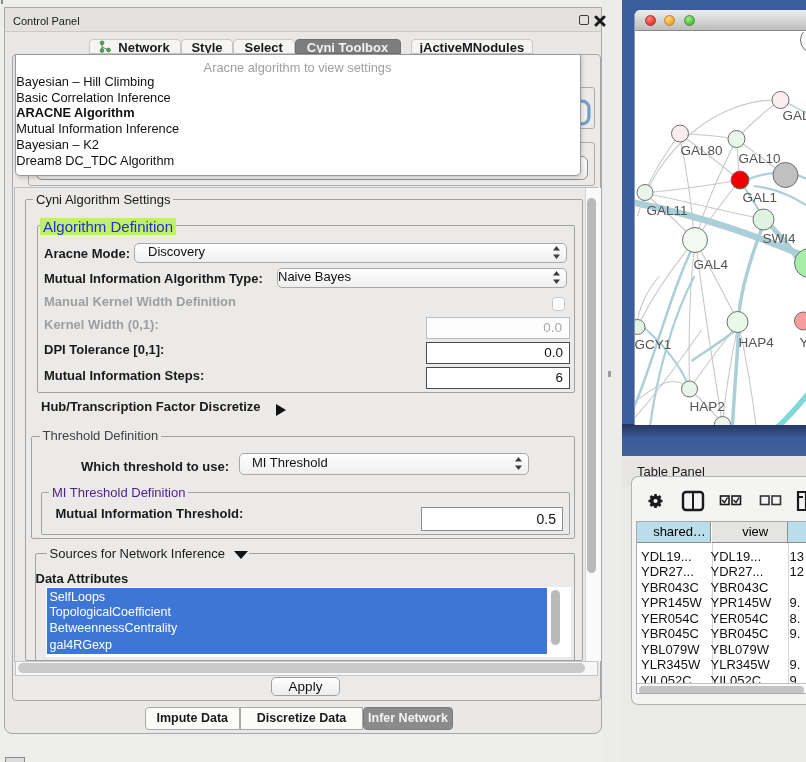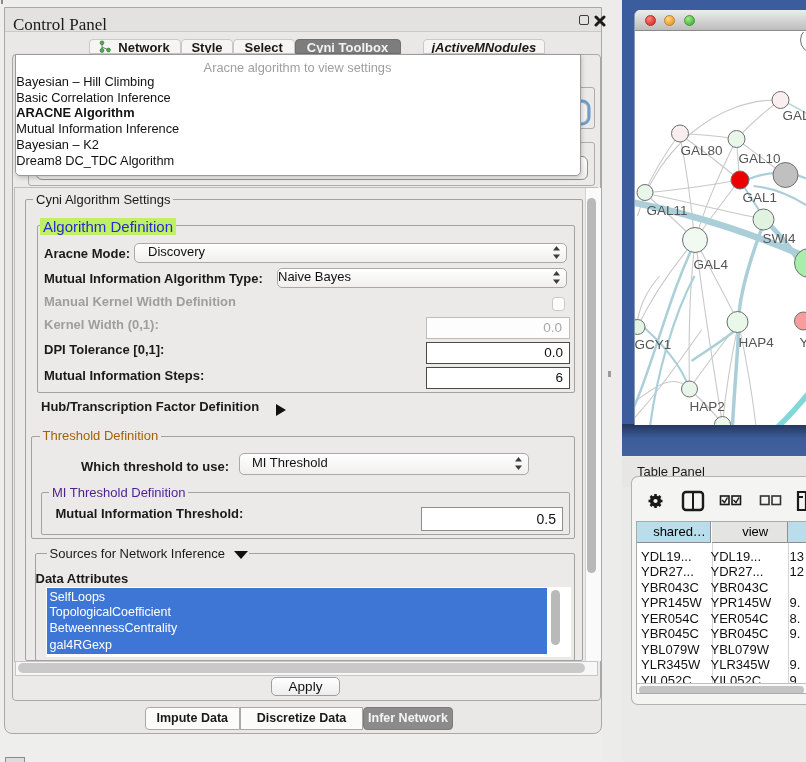--- a/index.html
+++ b/index.html
@@ -199,40 +199,40 @@
     </div>
   </div>
 </div>
 
 <div class="abs" style="left:601.5px; top:0; width:20.5px; height:762px; background:#ececea;"></div>
 <div class="abs" style="left:607.5px; top:371px; width:3px; height:6px; background:#9a9a9a;"></div>
 
 <div class="abs" id="cpwin" style="left:4px; top:7px; width:597.5px; height:727px; background:#e9e8e6; border:1px solid #a8a8a8; border-radius:0 0 8px 8px;">
 
   <div class="abs" style="left:0; top:0; width:595.5px; height:23.5px; background:#e3e2e0; border-bottom:1px solid #c9c9c8;">
-    <div class="abs" style="left:8px; top:6.5px; font-size:17px; color:#1a1a1a;font-family:Liberation Serif, serif;">Control Panel</div>
+    <div class="abs" style="left:8px; top:6.5px; font-size:11px; color:#1a1a1a;">Control Panel</div>
     <div class="abs" style="left:574px; top:7px; width:10px; height:10px; border:1.6px solid #3c3c3c; border-radius:2px;"></div>
     <svg class="abs" style="left:589px; top:6.5px;" width="12" height="12" viewBox="0 0 12 12">
       <path d="M 2,2 L 10,10 M 10,2 L 2,10" stroke="#1a1a1a" stroke-width="3" stroke-linecap="round"></path>
     </svg>
   </div>
 
   <div id="toptabs" class="abs" style="left:0; top:30.5px; width:595px; height:15px; font-size:13px; font-weight:bold; color:#202020;">
       <div class="abs" style="left: 84px; top: 0px; width: 92px; height: 15px; line-height: 16.5px; text-align: center; overflow: hidden; background: rgb(246, 245, 243); color: rgb(26, 26, 26); border: 1px solid rgb(201, 200, 198); border-radius: 4px 4px 0px 0px; text-indent: 18px;">Network</div>
       <div style="position: absolute; left: 94px; top: 1px; width: 12px; height: 13px;"><svg width="12" height="13">
           <line x1="3" y1="3" x2="3" y2="10.5" stroke="#777" stroke-width="1"></line>
           <line x1="3" y1="7" x2="9.5" y2="10" stroke="#777" stroke-width="1"></line>
           <circle cx="3" cy="2.8" r="1.9" fill="#4cae4f" stroke="#2e7d32" stroke-width="0.7"></circle>
           <circle cx="3" cy="10.5" r="1.9" fill="#4cae4f" stroke="#2e7d32" stroke-width="0.7"></circle>
           <circle cx="9.5" cy="10" r="1.9" fill="#4cae4f" stroke="#2e7d32" stroke-width="0.7"></circle>
         </svg></div>
       <div class="abs" style="left: 176px; top: 0px; width: 52px; height: 15px; line-height: 16.5px; text-align: center; overflow: hidden; background: rgb(246, 245, 243); color: rgb(26, 26, 26); border: 1px solid rgb(201, 200, 198); border-radius: 4px 4px 0px 0px;">Style</div>
       <div class="abs" style="left: 228px; top: 0px; width: 61.5px; height: 15px; line-height: 16.5px; text-align: center; overflow: hidden; background: rgb(246, 245, 243); color: rgb(26, 26, 26); border: 1px solid rgb(201, 200, 198); border-radius: 4px 4px 0px 0px;">Select</div>
       <div class="abs" style="left: 289.5px; top: 0px; width: 106px; height: 15px; line-height: 16.5px; text-align: center; overflow: hidden; background: rgb(125, 125, 125); color: rgb(242, 242, 242); border: 1px solid rgb(111, 111, 111); border-radius: 4px 4px 0px 0px;">Cyni Toolbox</div>
-      <div class="abs" style="left: 418px; top: 0px; width: 121.5px; height: 15px; line-height: 16.5px; text-align: center; overflow: hidden; background: rgb(246, 245, 243); color: rgb(26, 26, 26); border: 1px solid rgb(201, 200, 198); border-radius: 4px 4px 0px 0px; font-style: italic;">jActiveMNodules</div>
+      <div class="abs" style="left: 406px; top: 0px; width: 121.5px; height: 15px; line-height: 16.5px; text-align: center; overflow: hidden; background: rgb(246, 245, 243); color: rgb(26, 26, 26); border: 1px solid rgb(201, 200, 198); border-radius: 4px 4px 0px 0px;">jActiveMNodules</div>
     </div>
 
   <div class="abs" style="left:7px; top:45.5px; width:588.5px; height:647.5px; border:1px solid #a8a8a8; border-radius:4px; background:#ebeae8;"></div>
 
   <div class="abs" style="left:9px; top:179px; width:584px; height:475px; border:1px solid #bdbdbd; background:#ebeae8;"></div>
 
   <div class="abs" style="left:20px; top:191px; width:557.5px; height:462px; border:1px solid #a2a2a2; border-radius:2px;"></div>
   <div class="abs" style="left:28px; top:184px; background:#ebeae8; padding:0 3px; font-size:13px; color:#1a1a1a;">Cyni Algorithm Settings</div>
 
   <div class="abs" style="left:32px; top:217px; width:537.5px; height:167.5px; border:1px solid #a2a2a2; border-radius:2px;"></div>
@@ -261,25 +261,25 @@
 
   <div class="abs" style="left:39px; top:308.5px; font-size:13px; font-weight:bold; color:#9e9e9e;">Kernel Width (0,1):</div>
   <div class="abs" style="left:420.5px; top:308.5px; width:144.5px; height:22px; background:#fdfdfd; border:1px solid #bdbdbd; font-size:13.5px; color:#a9a9a9; text-align:right; line-height:20px; padding-right:7px;">0.0</div>
 
   <div class="abs" style="left:39px; top:334px; font-size:13px; font-weight:bold; color:#1a1a1a;">DPI Tolerance [0,1]:</div>
   <div class="abs" style="left:420.5px; top:333.5px; width:144.5px; height:22px; background:#ffffff; border:1.3px solid #4a4a4a; font-size:13.5px; color:#111; text-align:right; line-height:19px; padding-right:6px;">0.0</div>
 
   <div class="abs" style="left:39px; top:359.5px; font-size:13px; font-weight:bold; color:#1a1a1a;">Mutual Information Steps:</div>
   <div class="abs" style="left:420.5px; top:359px; width:144.5px; height:22.3px; background:#ffffff; border:1.3px solid #4a4a4a; font-size:13.5px; color:#111; text-align:right; line-height:19px; padding-right:6px;">6</div>
 
-  <div class="abs" style="left:36px; top:390.5px; font-size:13px; font-weight:bold; color:#1a1a1a;">Hub/Transcription Factor Definition</div>
+  <div class="abs" style="left:36px; top:390.5px; font-size:13px; font-weight:bold; color:#1a1a1a;">Hub/Transcription Factor Discretize</div>
   <div class="abs" style="left:270.5px; top:395.5px; width:0; height:0; border-left:10px solid #111; border-top:6.5px solid transparent; border-bottom:6.5px solid transparent;"></div>
 
   <div class="abs" style="left:26px; top:427.5px; width:543.5px; height:103.5px; border:1px solid #a2a2a2; border-radius:2px;"></div>
-  <div class="abs" style="left:34.5px; top:420px; background:#ebeae8; padding:0 3px; font-size:13px; color:#a16207;">Threshold Definition</div>
+  <div class="abs" style="left:34.5px; top:420px; background:#ebeae8; padding:0 3px; font-size:13px; color:#404040;">Threshold Definition</div>
 
   <div class="abs" style="left:76px; top:451px; font-size:13px; font-weight:bold; color:#1a1a1a;">Which threshold to use:</div>
   <div class="abs combo" style="left:234px; top:444.5px; width:290px; height:22.5px;">
       <span style="margin-left:12px;">MI Threshold</span>
       <div style="position: absolute; right: 5px; top: 50%; transform: translateY(-53%); width: 9px; height: 14px;"><svg width="9" height="14" viewBox="0 0 9 14">
           <path d="M 4.5,0.5 L 8,5 L 1,5 Z" fill="#3c3c3c"></path>
           <path d="M 4.5,13.5 L 8,9 L 1,9 Z" fill="#3c3c3c"></path>
         </svg></div>
     </div>
 

